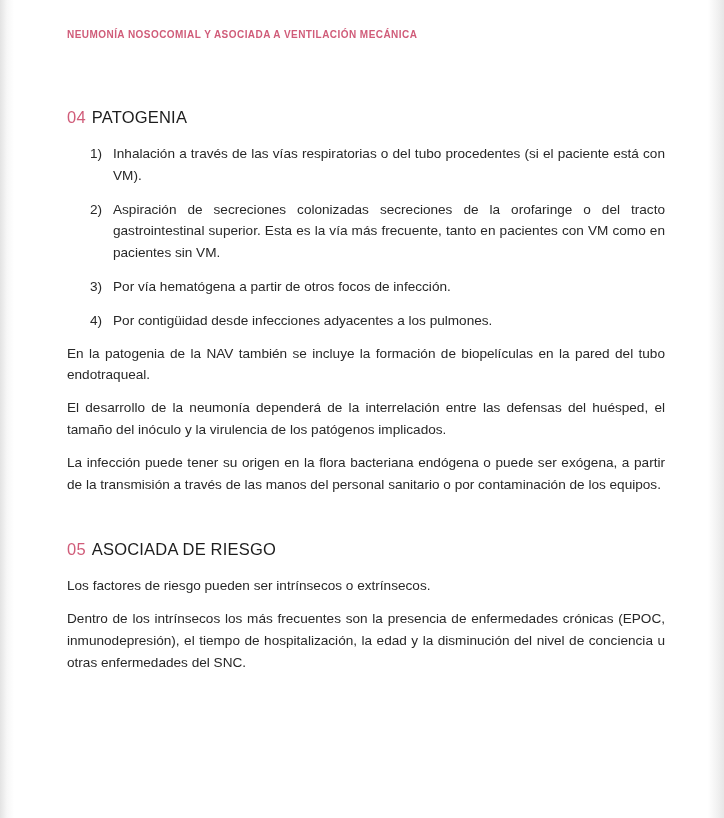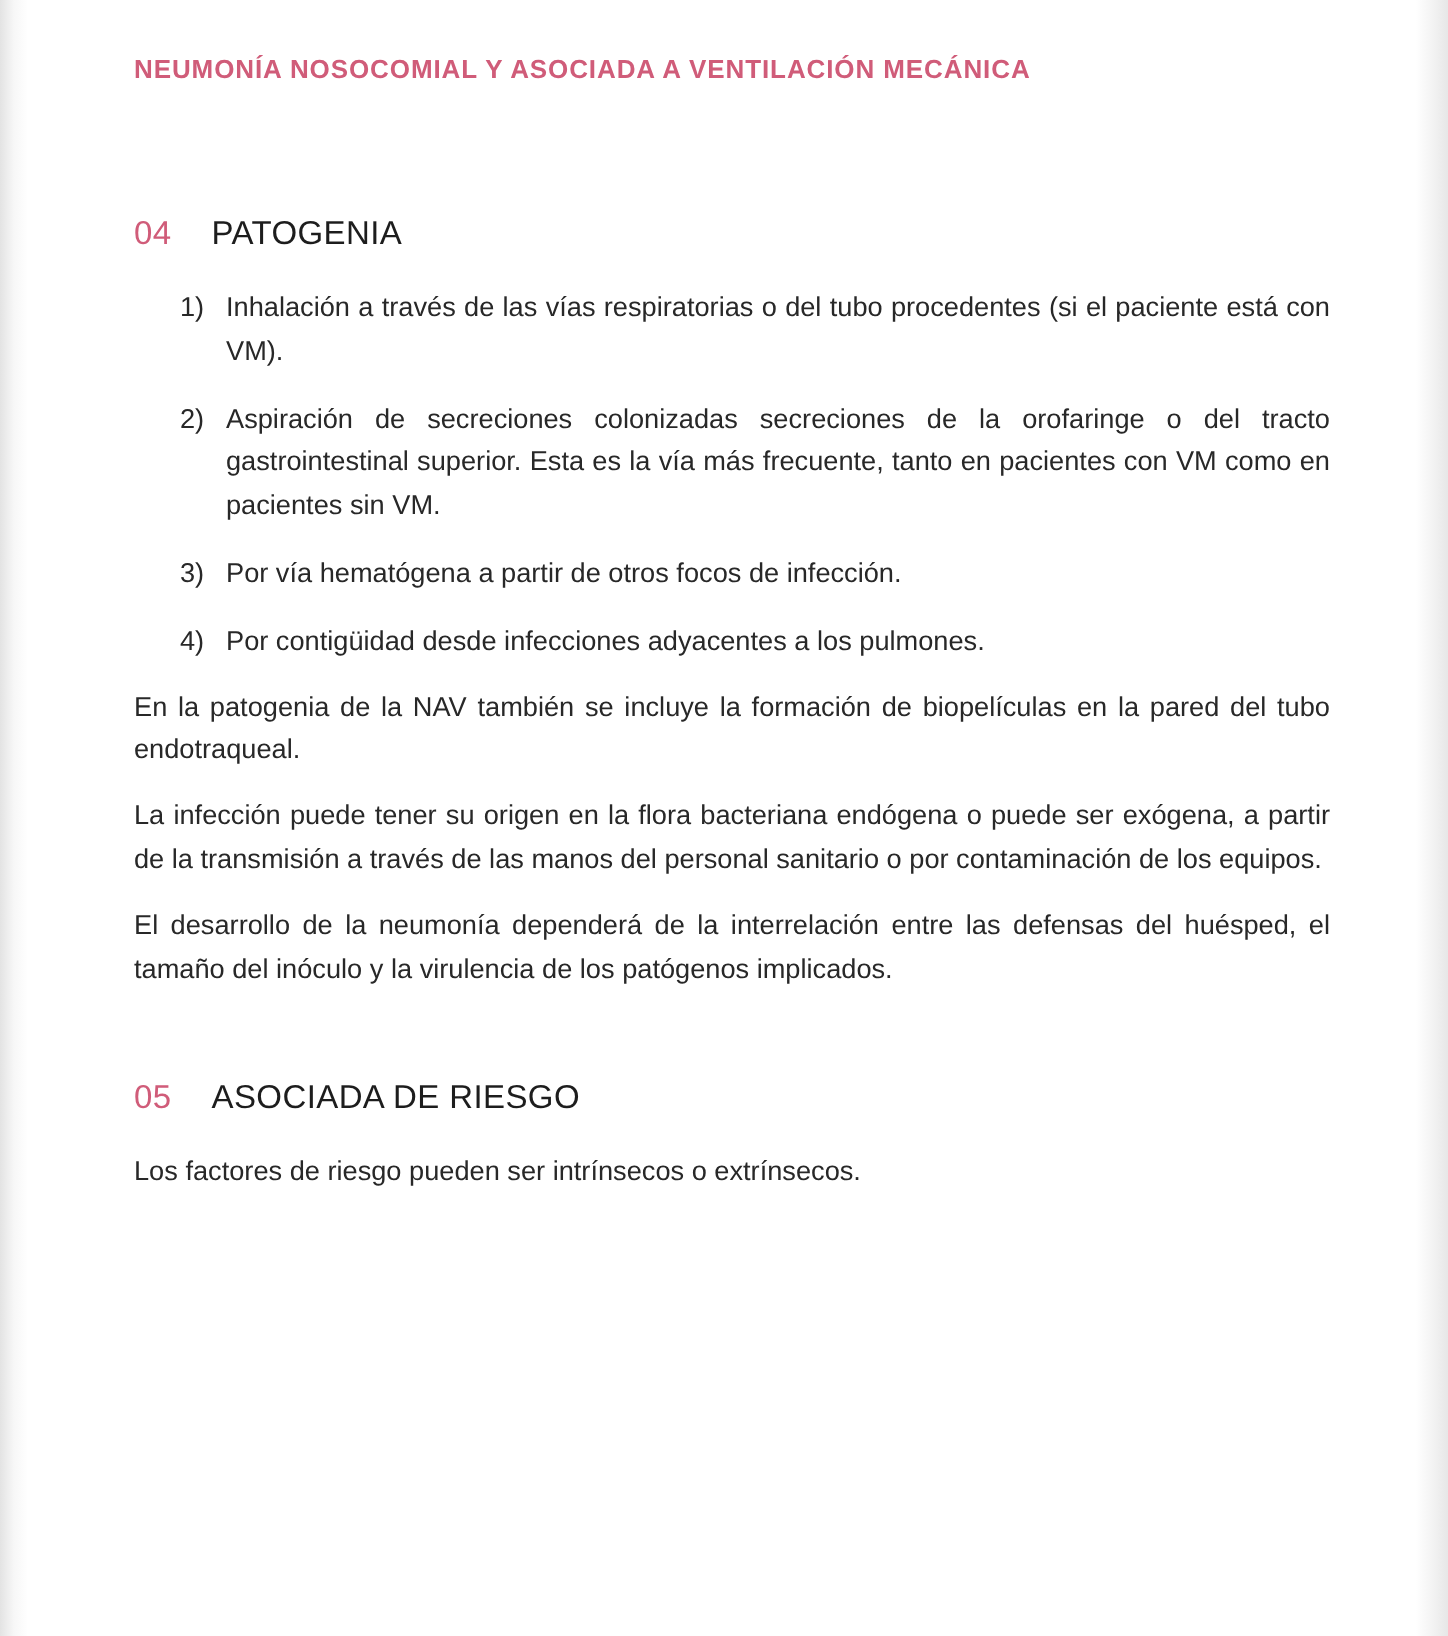--- a/index.html
+++ b/index.html
@@ -19,42 +19,42 @@
     background:
       linear-gradient(to right,
         #e3e3e3 0px, #f7f7f7 7px, #ffffff 14px,
         #ffffff 708px, #f2f2f2 717px, #e7e7e7 724px);
     font-family: "Liberation Sans", "DejaVu Sans", sans-serif;
     color: var(--text);
     padding: 28px 59px 30px 67px;
   }
   .running-header {
     color: var(--accent);
-    font-size: 13px;
+    font-size: 10px;
     font-weight: bold;
     letter-spacing: 0.45px;
     line-height: 14px;
   }
   .section-heading {
     font-size: 16.5px;
     font-weight: 400;
     letter-spacing: 0.2px;
     line-height: 20px;
     color: #1d1d1d;
     margin: 0 0 16px 0;
   }
   .section-heading.first {
     margin-top: 65px;
   }
   .section-heading.second {
     margin-top: 44px;
   }
   .section-number {
     color: var(--accent);
-    margin-right: 20px;
+    margin-right: 6px;
   }
   .para {
     font-size: 13.6px;
     line-height: 21.8px;
     text-align: justify;
     margin: 11px 0 0 0;
   }
   .doc-list {
     margin: 11px 0 0 0;
     padding: 0;
@@ -99,25 +99,26 @@
         <span class="marker">3)</span>
         <span class="item-text">Por vía hematógena a partir de otros focos de infección.</span>
       </div>
       <div class="doc-list-item">
         <span class="marker">4)</span>
         <span class="item-text">Por contigüidad desde infecciones adyacentes a los pulmones.</span>
       </div>
     </div>
 
     <p class="para">En la patogenia de la NAV también se incluye la formación de biopelículas en la pared del tubo endotraqueal.</p>
+    <p class="para">El desarrollo de la neumonía dependerá de la interrelación entre las defensas del huésped, el tamaño del inóculo y la virulencia de los patógenos implicados.</p>
     <p class="para">La infección puede tener su origen en la flora bacteriana endógena o puede ser exógena, a partir de la transmisión a través de las manos del personal sanitario o por contaminación de los equipos.</p>
-    <p class="para">El desarrollo de la neumonía dependerá de la interrelación entre las defensas del huésped, el tamaño del inóculo y la virulencia de los patógenos implicados.</p>
   </section>
 
   <section>
     <h2 class="section-heading second">
       <span class="section-number">05</span><span class="section-title">ASOCIADA DE RIESGO</span>
     </h2>
 
     <p class="para">Los factores de riesgo pueden ser intrínsecos o extrínsecos.</p>
+    <p class="para">Dentro de los intrínsecos los más frecuentes son la presencia de enfermedades crónicas (EPOC, inmunodepresión), el tiempo de hospitalización, la edad y la disminución del nivel de conciencia u otras enfermedades del SNC.</p>
   </section>
 
 </div>
 
 </body></html>

